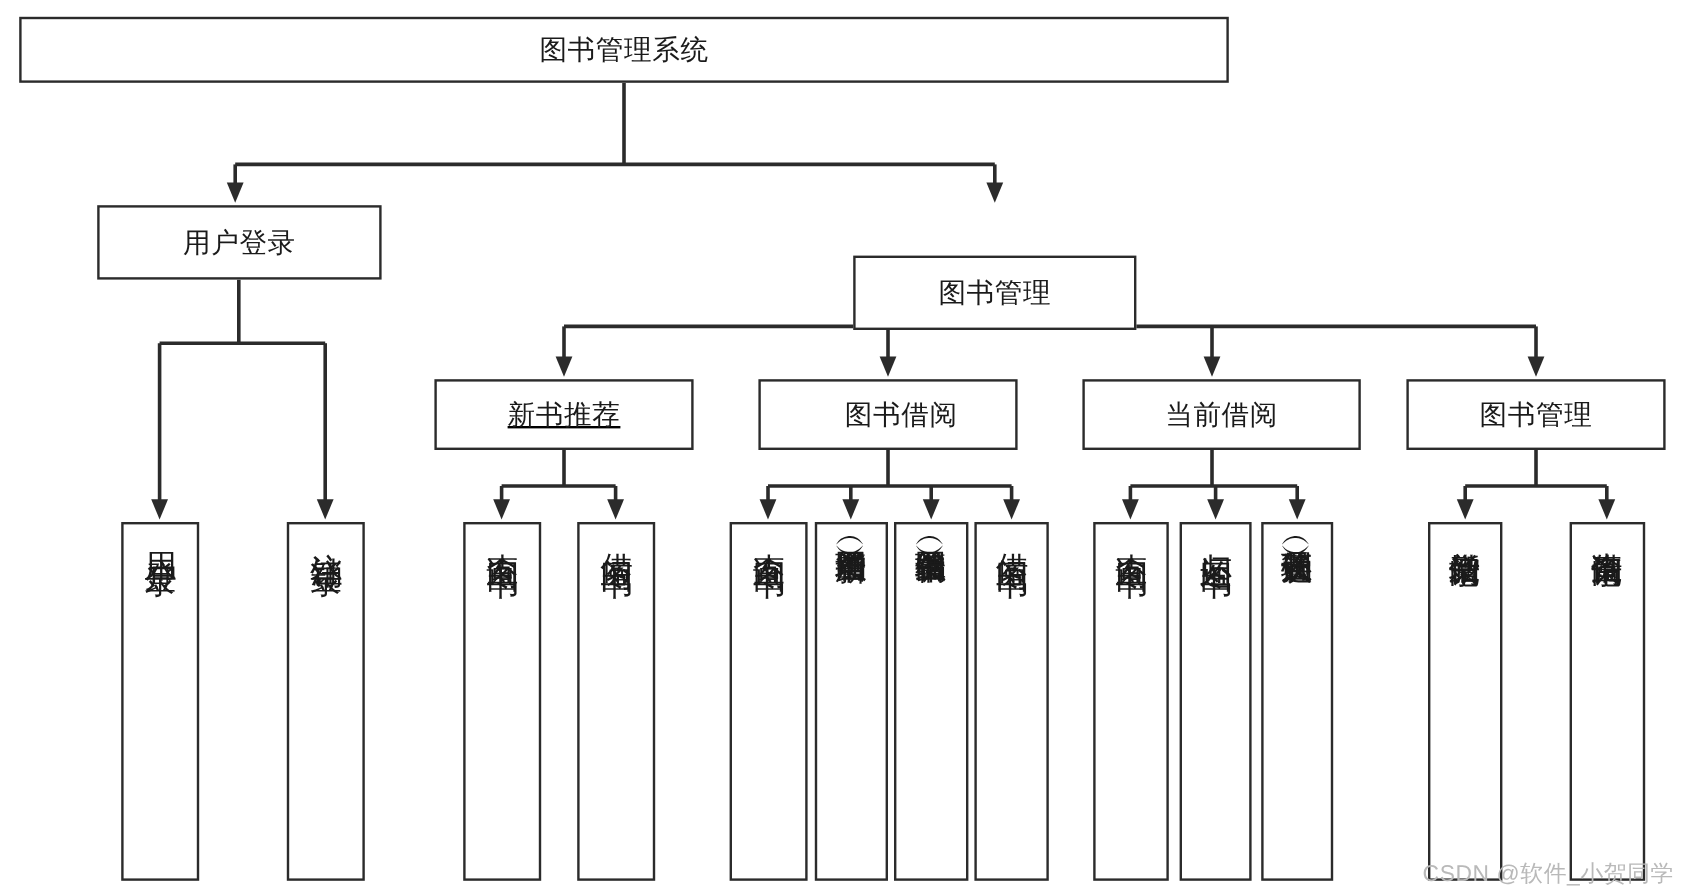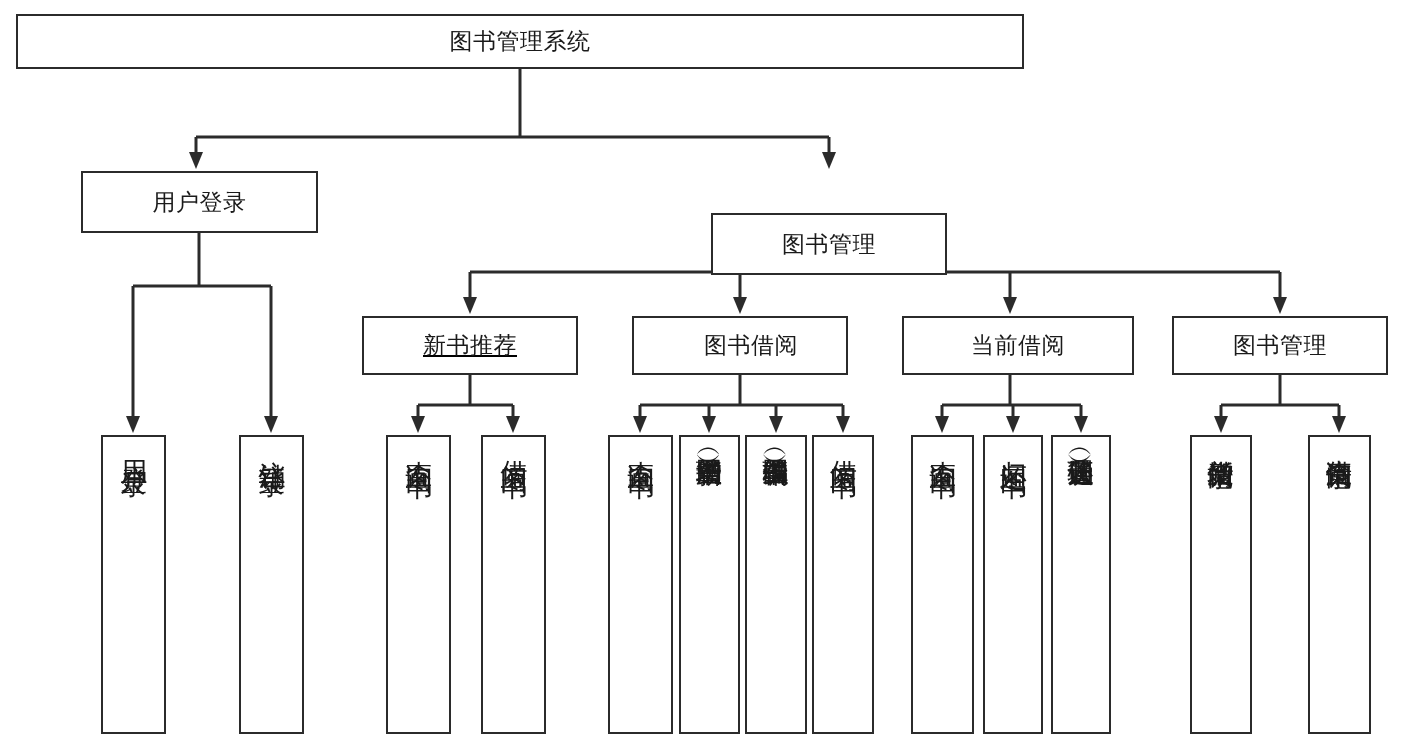--- a/index.html
+++ b/index.html
@@ -206,13 +206,14 @@
         <span class="node-label">确认归还（管理员）</span>
       </div>
       <div class="node-box leaf-box node-v v-tight" style="left: 1190px; top: 435px; width: 62px; height: 299px;">
         <span class="node-label">新增借阅记录</span>
       </div>
       <div class="node-box leaf-box node-v v-tight" style="left: 1308px; top: 435px; width: 63px; height: 299px;">
         <span class="node-label">查询借阅记录</span>
       </div>
     </div>
 
+  <div class="watermark">CSDN @软件_小贺同学</div>
 </div>
 
 </body></html>

